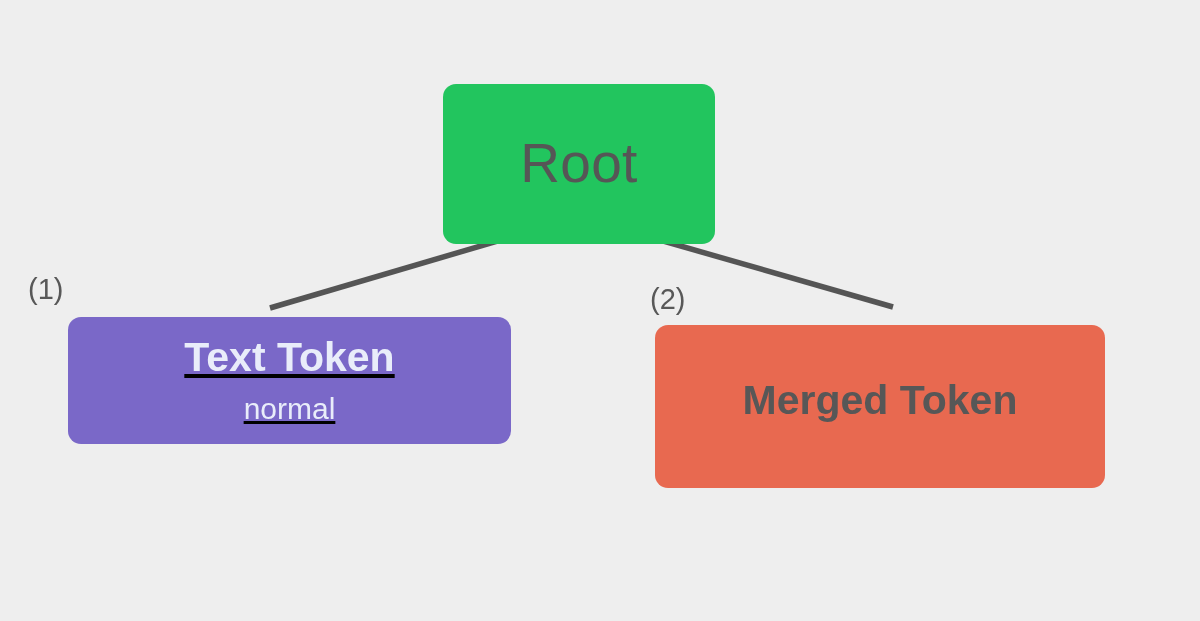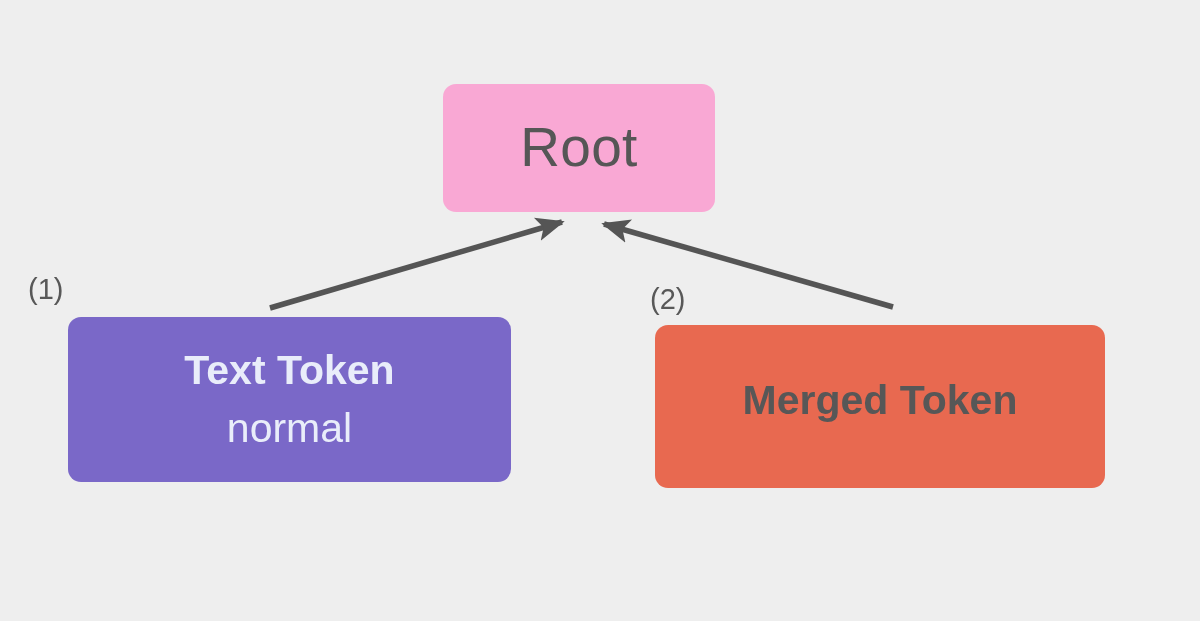--- a/index.html
+++ b/index.html
@@ -36,46 +36,47 @@
     align-items: center;
     justify-content: center;
     text-align: center;
     line-height: 1.05;
   }
   
   .node-root {
     left: 443px;
     top: 84px;
     width: 272px;
-    height: 128px;
-    background: #f9a8d4;
+    height: 160px;
+    background: #22c55e;
   }
   .node-root .title {
     font-size: 55px;
     font-weight: 400;
     color: #565656;
     letter-spacing: 0.3px;
   }
   
   .node-text-token {
     left: 68px;
     top: 317px;
     width: 443px;
-    height: 165px;
+    height: 127px;
     background: #7a68c8;
     padding: 8px 10px;
+    text-decoration: underline;
   }
   .node-text-token .title {
     font-size: 41px;
     font-weight: 700;
     color: #e9edfa;
     margin-bottom: 14px;
   }
   .node-text-token .subtitle {
-    font-size: 41px;
+    font-size: 30px;
     font-weight: 400;
     color: #e9edfa;
   }
   
   .node-merged-token {
     left: 655px;
     top: 325px;
     width: 450px;
     height: 163px;
     background: #e86950;

